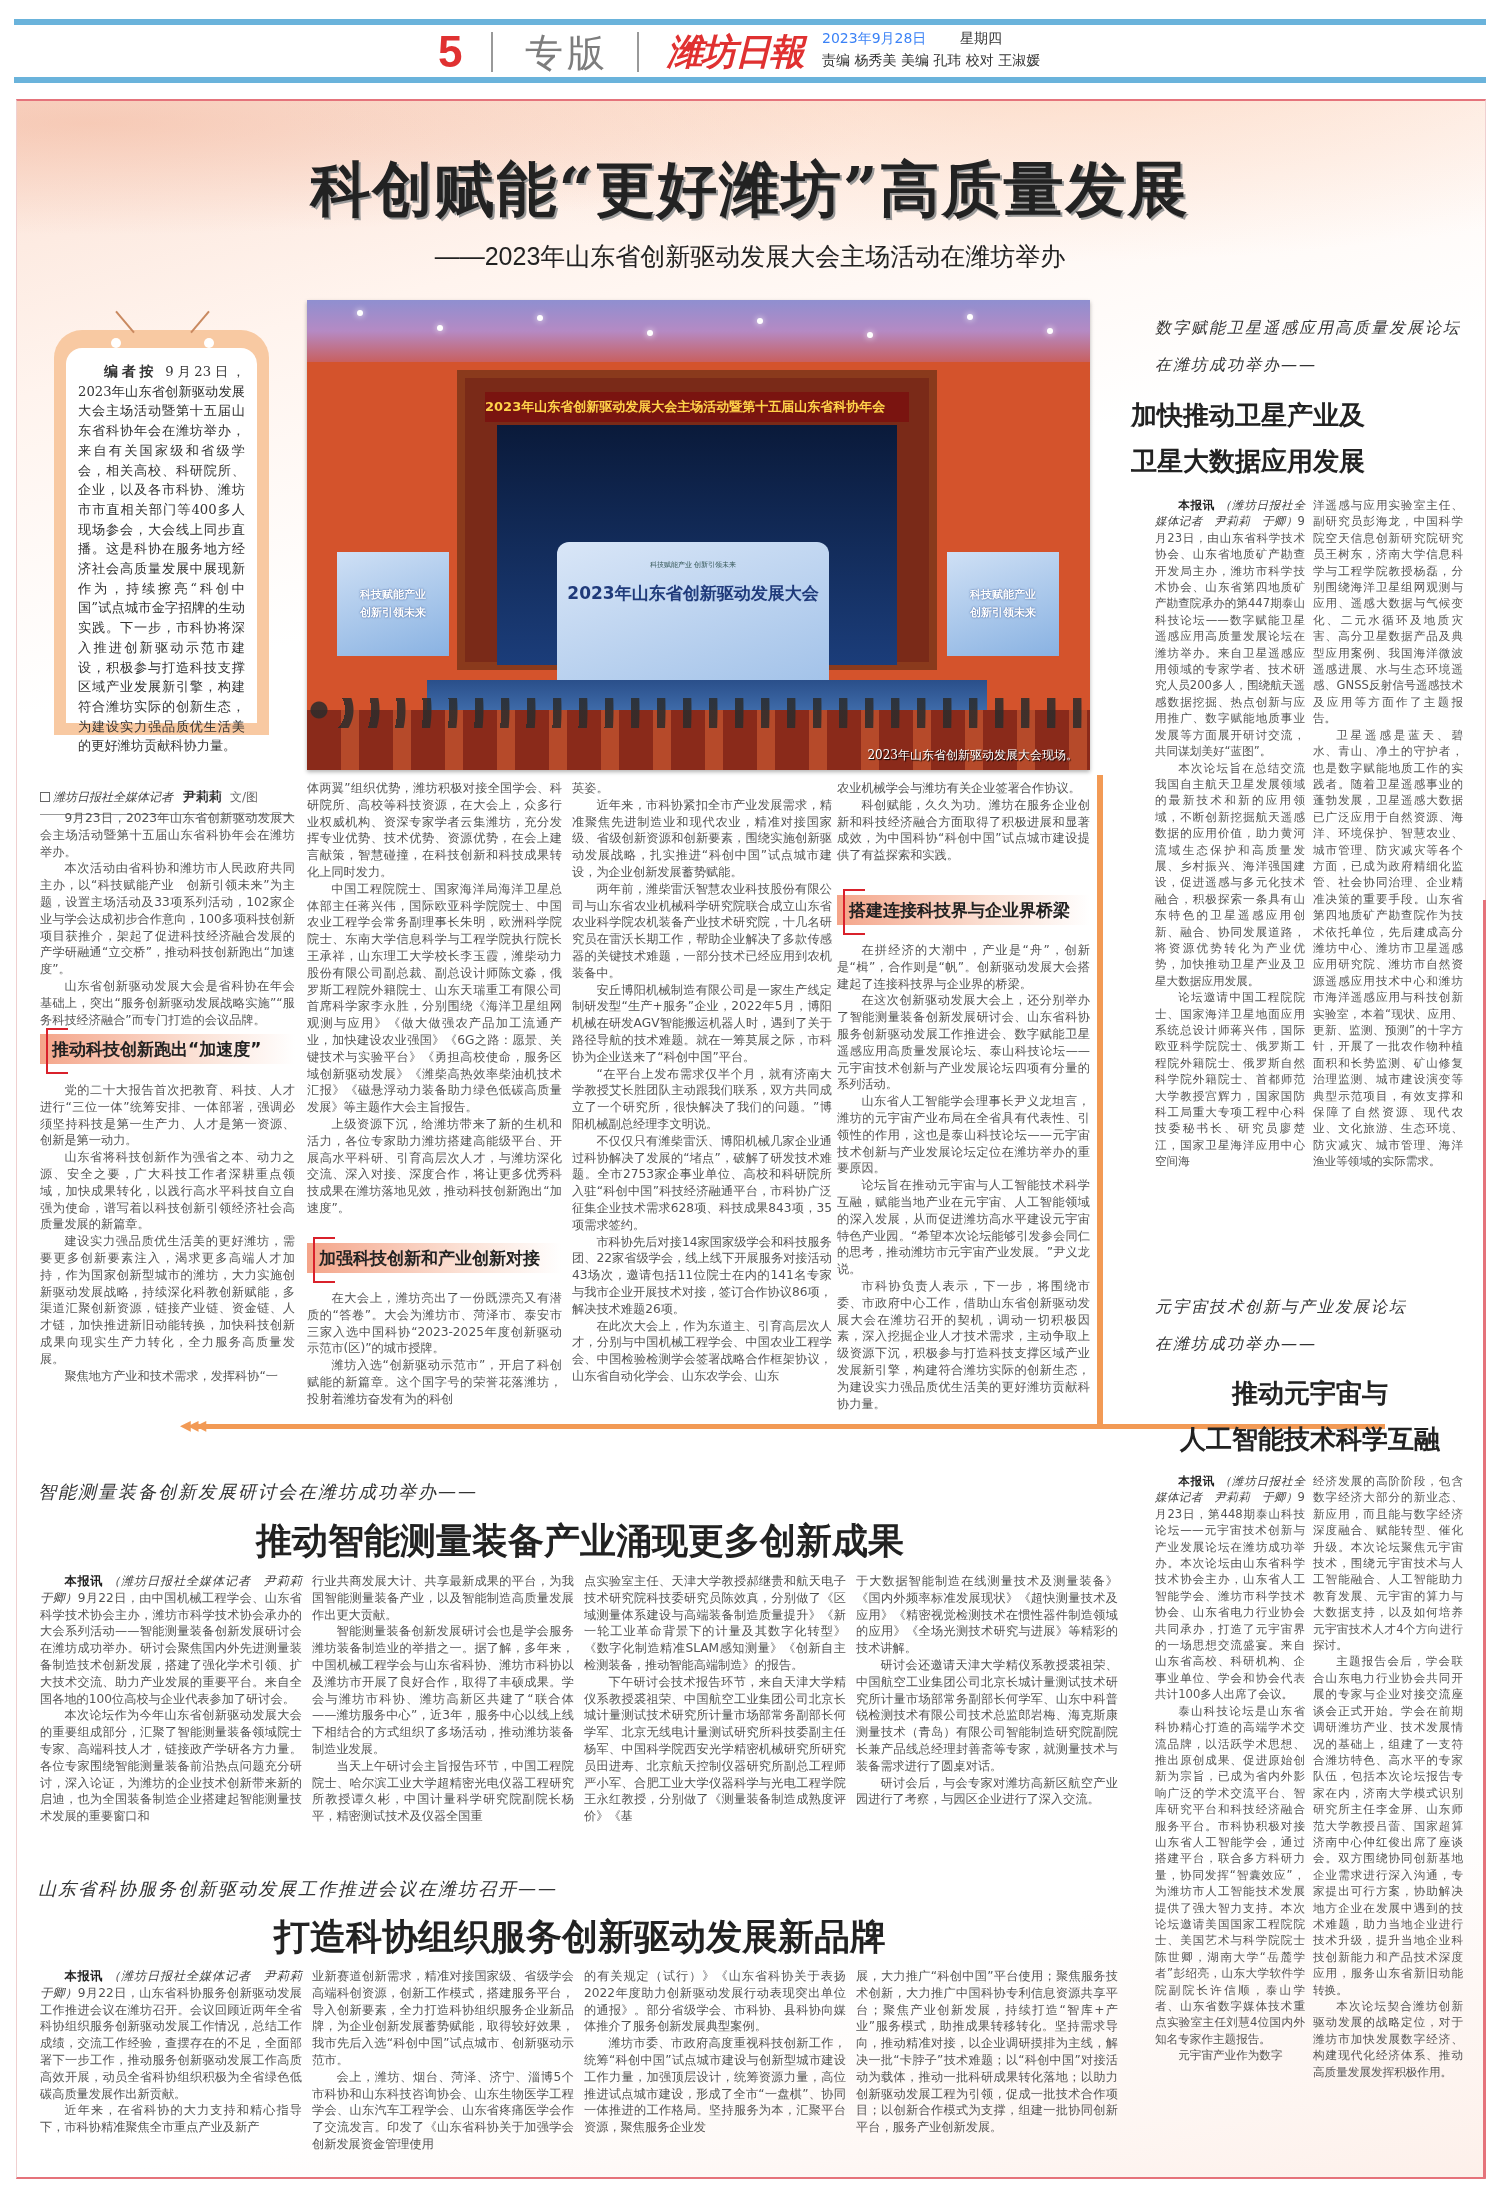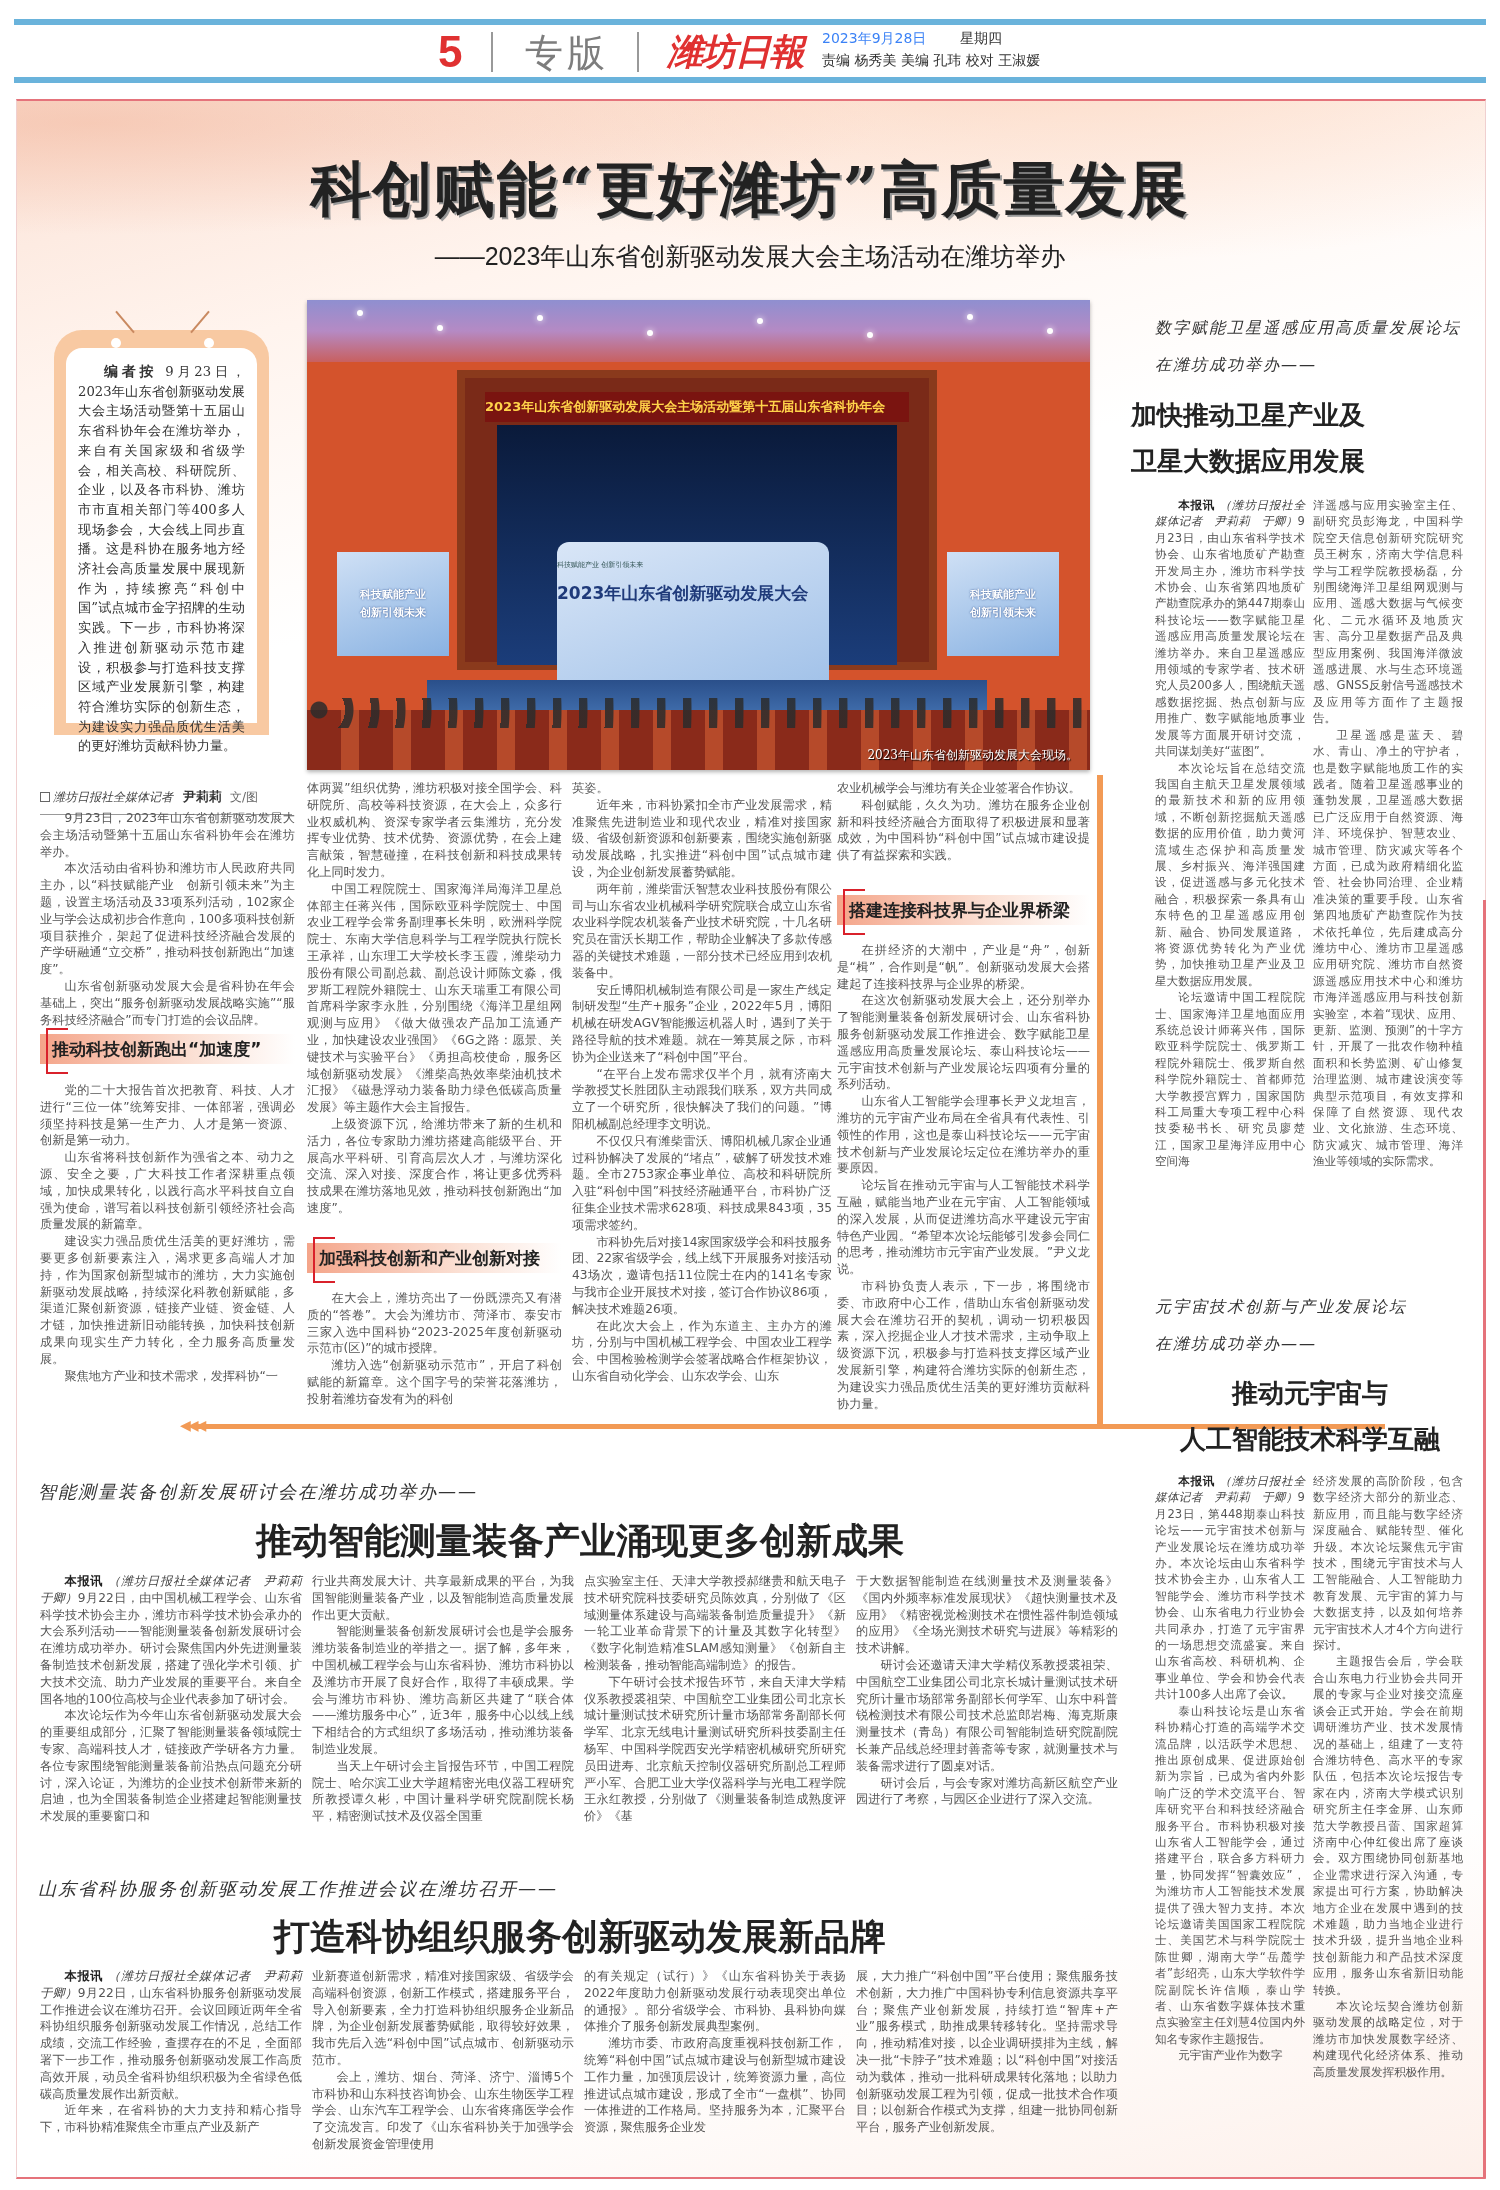--- a/index.html
+++ b/index.html
@@ -28,21 +28,21 @@
   .editor-note .hole { position: absolute; top: 8px; width: 10px; height: 10px; border-radius: 50%; background: #fff; }
   .editor-note .inner { background: #fff; border-radius: 16px 16px 0 0; height: 100%; padding: 14px 12px; font-size: 13.2px; line-height: 19.7px; color: #333; font-family: "DejaVu Serif", serif; text-align: justify; }
   .editor-note .lbl { font-weight: bold; font-size: 14px; margin-left: 26px; margin-right: 8px; font-family: "DejaVu Sans", sans-serif; }
 
   .photo { position: absolute; left: 307px; top: 300px; width: 783px; height: 470px; overflow: hidden; background: #d4532c; box-shadow: 0 2px 4px rgba(0,0,0,.3); }
   .photo .ceiling { position: absolute; left: 0; top: 0; width: 100%; height: 62px; background: linear-gradient(180deg, #8f8fd0 0%, #b58ac4 50%, #c86060 100%); }
   .photo .light { position: absolute; width: 6px; height: 6px; border-radius: 50%; background: #fff; box-shadow: 0 0 6px #fff; }
   .photo .proscenium { position: absolute; left: 150px; top: 70px; width: 480px; height: 300px; background: #7a2a18; border: 8px solid #8a3a1c; }
   .photo .banner { position: absolute; left: 178px; top: 92px; width: 424px; height: 30px; background: #7a1410; color: #ffd34a; font-size: 13px; font-weight: bold; text-align: left; line-height: 30px; }
   .photo .stage-back { position: absolute; left: 190px; top: 125px; width: 400px; height: 240px; background: linear-gradient(180deg, #0a1a3a 0%, #1b3d7a 100%); }
-  .photo .screen { position: absolute; left: 250px; top: 242px; width: 272px; height: 156px; background: linear-gradient(160deg, #d9e6f7 0%, #9fc0e8 100%); color: #1e3d7a; text-align: left; border-radius: 12px; }
+  .photo .screen { position: absolute; left: 250px; top: 242px; width: 272px; height: 156px; background: linear-gradient(160deg, #d9e6f7 0%, #9fc0e8 100%); color: #1e3d7a; text-align: center; border-radius: 12px; }
   .photo .screen .s1 { font-size: 7px; margin-top: 18px; color: #355; }
   .photo .screen .s2 { font-size: 17px; font-weight: bold; margin-top: 12px; color: #1f3a7a; }
   .photo .side { position: absolute; top: 252px; width: 112px; height: 104px; background: linear-gradient(160deg, #cfe0f5, #89b2e2); color: #fff; font-size: 11px; font-weight: bold; text-align: center; padding-top: 34px; line-height: 18px; text-shadow: 0 0 2px #2a4a8a; }
   .photo .stage-floor { position: absolute; left: 120px; top: 380px; width: 560px; height: 45px; background: linear-gradient(180deg, #2a4f8a, #4878b8); }
   .photo .audience { position: absolute; left: 0; top: 410px; width: 100%; height: 60px; background: repeating-linear-gradient(90deg, #8a2a1a 0 34px, #b64a2a 34px 52px); }
   .photo .heads { position: absolute; left: 0; top: 398px; width: 100%; height: 30px; background: repeating-radial-gradient(circle at 12px 12px, #2b2b2b 0 8px, transparent 9px 26px); opacity: .85; }
   .photo .caption { position: absolute; right: 12px; bottom: 6px; font-size: 12px; color: #fff; font-family: "DejaVu Serif", serif; text-shadow: 1px 1px 1px #000; }
 
   .byline { position: absolute; left: 40px; top: 788px; width: 252px; border-bottom: 1px solid #999; font-size: 12px; color: #333; padding-bottom: 8px; }
   .byline .box { display: inline-block; width: 10px; height: 10px; border: 1px solid #666; margin-right: 3px; vertical-align: -1px; }
@@ -162,21 +162,21 @@
   </div>
 
   <div class="col" style="left:572px;top:780px;width:260px">
     <p class="nx">英姿。</p>
     <p>近年来，市科协紧扣全市产业发展需求，精准聚焦先进制造业和现代农业，精准对接国家级、省级创新资源和创新要素，围绕实施创新驱动发展战略，扎实推进“科创中国”试点城市建设，为企业创新发展蓄势赋能。</p>
     <p>两年前，潍柴雷沃智慧农业科技股份有限公司与山东省农业机械科学研究院联合成立山东省农业科学院农机装备产业技术研究院，十几名研究员在雷沃长期工作，帮助企业解决了多款传感器的关键技术难题，一部分技术已经应用到农机装备中。</p>
     <p>安丘博阳机械制造有限公司是一家生产线定制研发型“生产+服务”企业，2022年5月，博阳机械在研发AGV智能搬运机器人时，遇到了关于路径导航的技术难题。就在一筹莫展之际，市科协为企业送来了“科创中国”平台。</p>
     <p>“在平台上发布需求仅半个月，就有济南大学教授艾长胜团队主动跟我们联系，双方共同成立了一个研究所，很快解决了我们的问题。”博阳机械副总经理李文明说。</p>
     <p>不仅仅只有潍柴雷沃、博阳机械几家企业通过科协解决了发展的“堵点”，破解了研发技术难题。全市2753家企事业单位、高校和科研院所入驻“科创中国”科技经济融通平台，市科协广泛征集企业技术需求628项、科技成果843项，35项需求签约。</p>
     <p>市科协先后对接14家国家级学会和科技服务团、22家省级学会，线上线下开展服务对接活动43场次，邀请包括11位院士在内的141名专家与我市企业开展技术对接，签订合作协议86项，解决技术难题26项。</p>
-    <p>在此次大会上，作为东道主、主办方的潍坊，分别与中国机械工程学会、中国农业工程学会、中国检验检测学会签署战略合作框架协议，山东省自动化学会、山东农学会、山东</p>
+    <p>在此次大会上，作为东道主、引育高层次人才，分别与中国机械工程学会、中国农业工程学会、中国检验检测学会签署战略合作框架协议，山东省自动化学会、山东农学会、山东</p>
   </div>
 
   <div class="col" style="left:837px;top:780px;width:253px">
     <p class="nx">农业机械学会与潍坊有关企业签署合作协议。</p>
     <p>科创赋能，久久为功。潍坊在服务企业创新和科技经济融合方面取得了积极进展和显著成效，为中国科协“科创中国”试点城市建设提供了有益探索和实践。</p>
   </div>
   <div class="subhead" style="left:837px;top:895px;width:253px">搭建连接科技界与企业界桥梁</div>
   <div class="col" style="left:837px;top:942px;width:253px">
     <p>在拼经济的大潮中，产业是“舟”，创新是“楫”，合作则是“帆”。创新驱动发展大会搭建起了连接科技界与企业界的桥梁。</p>
     <p>在这次创新驱动发展大会上，还分别举办了智能测量装备创新发展研讨会、山东省科协服务创新驱动发展工作推进会、数字赋能卫星遥感应用高质量发展论坛、泰山科技论坛——元宇宙技术创新与产业发展论坛四项有分量的系列活动。</p>

